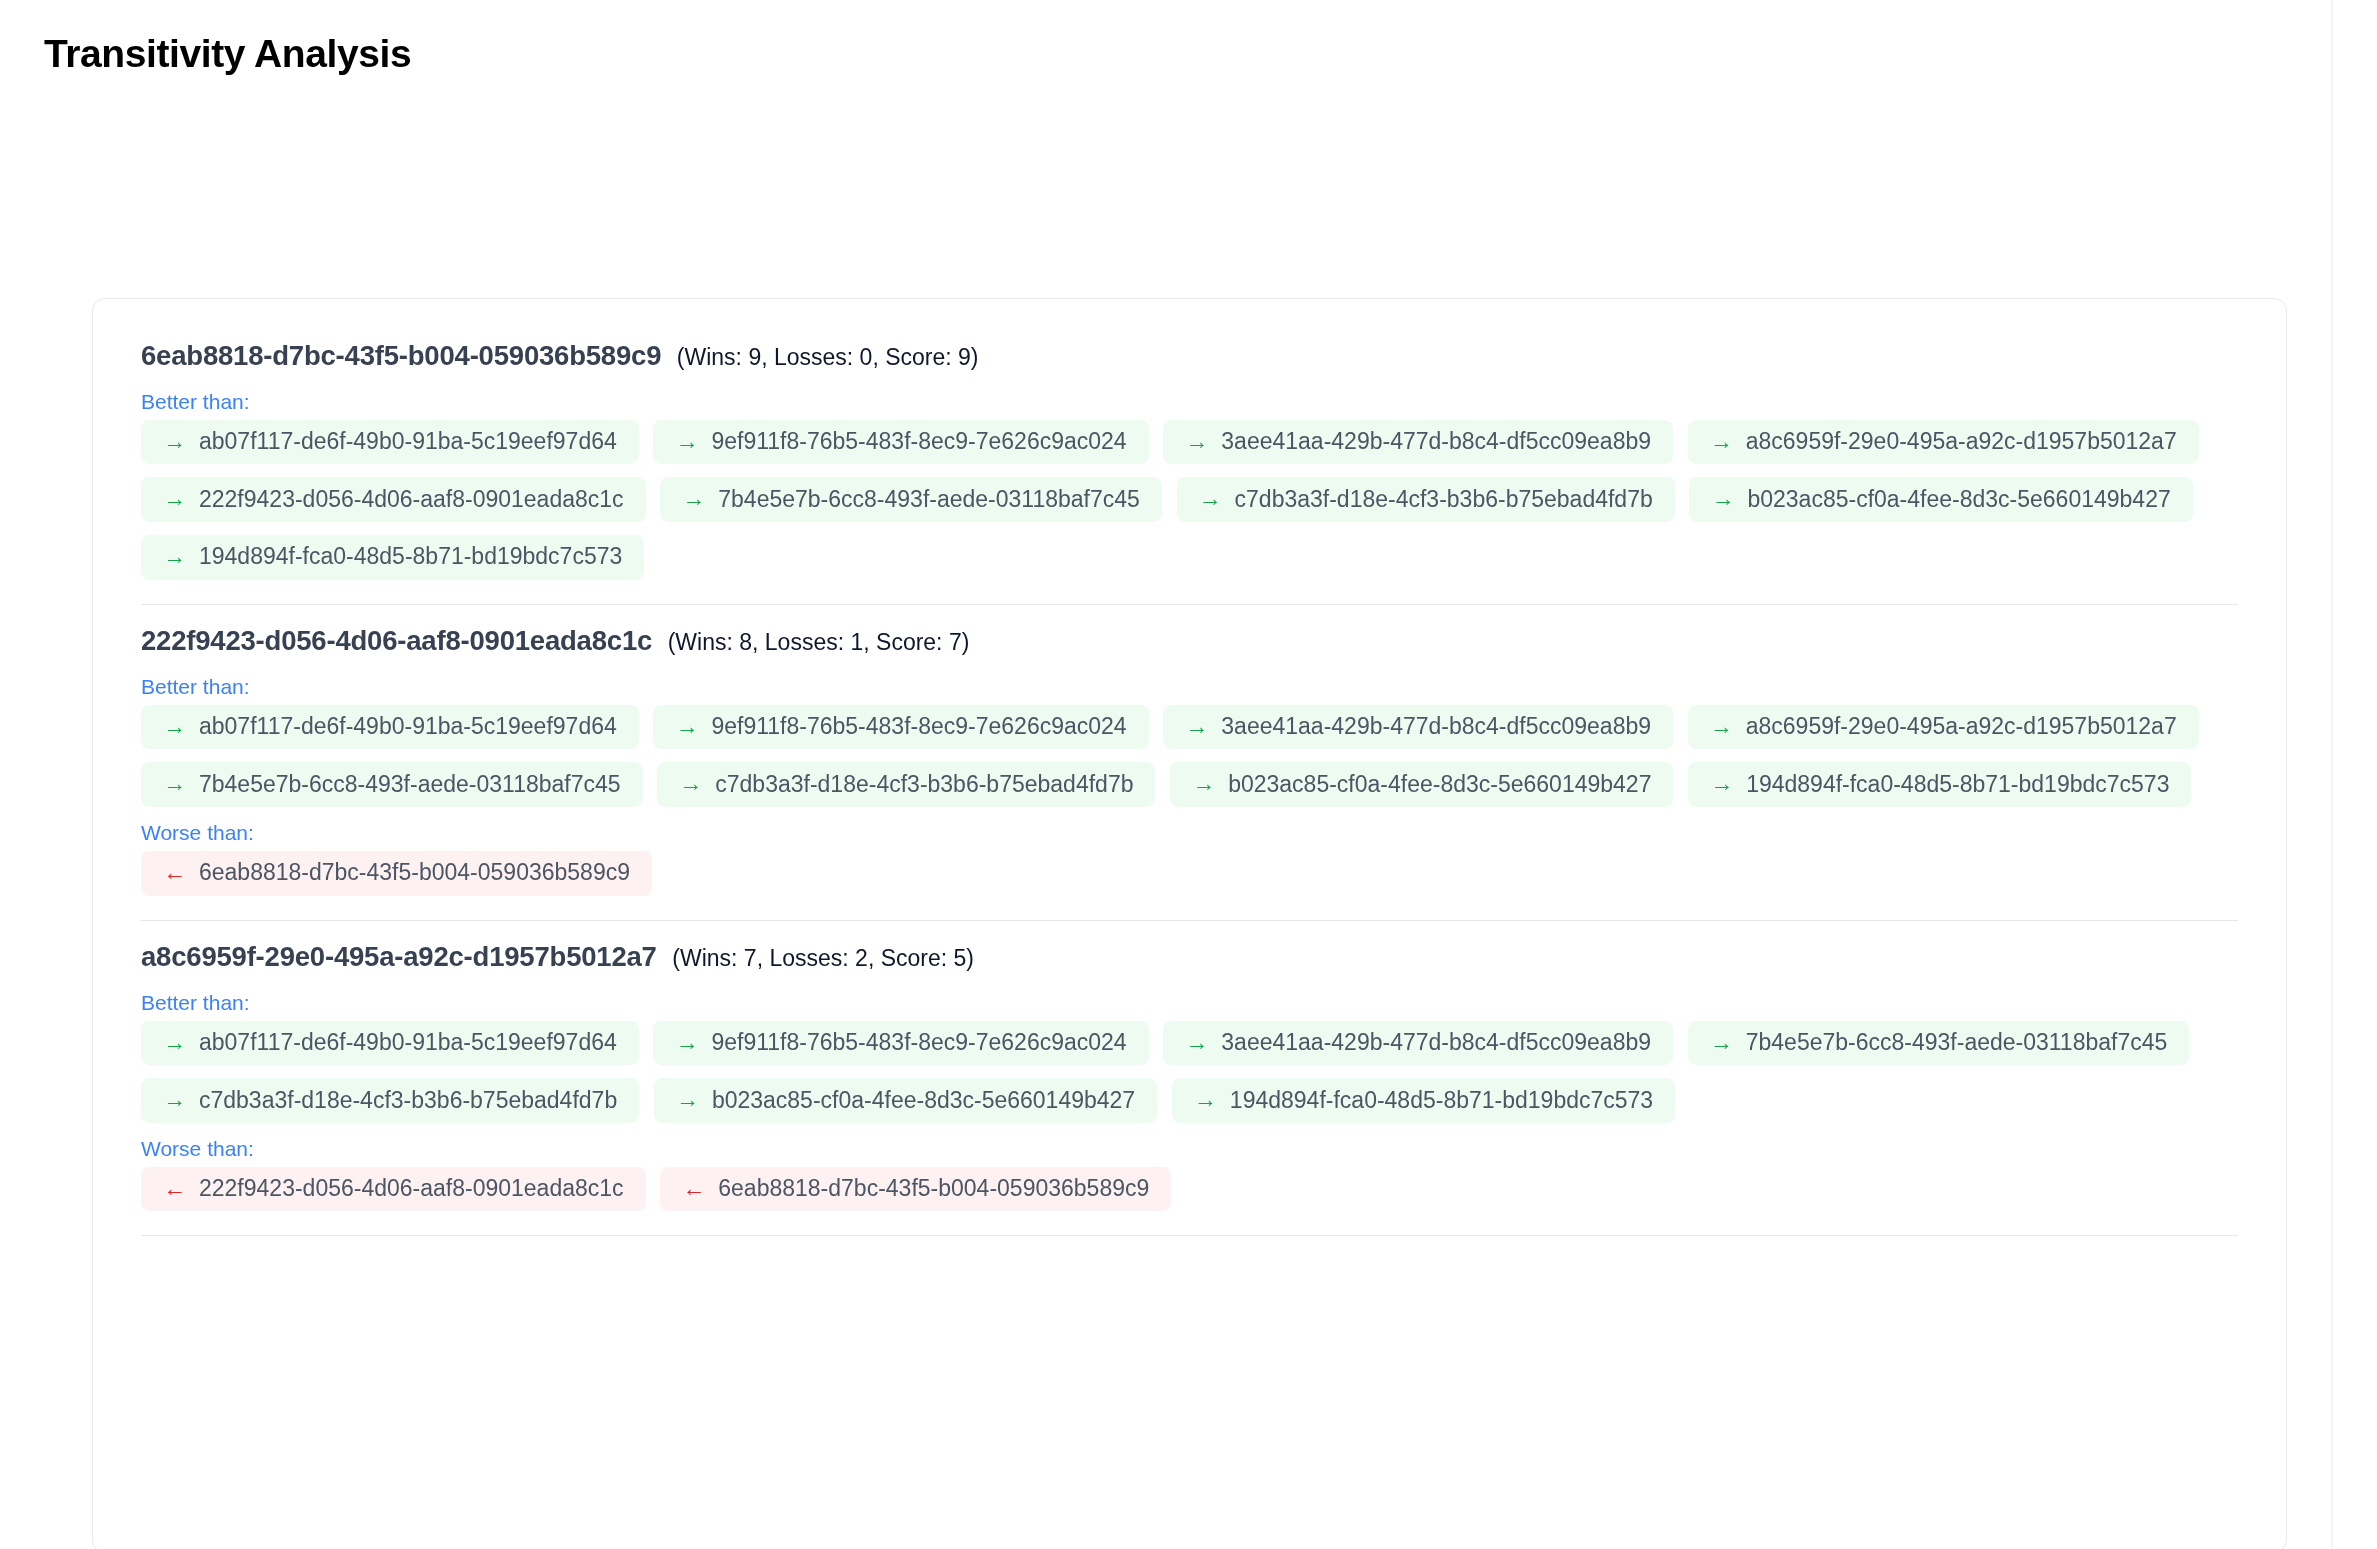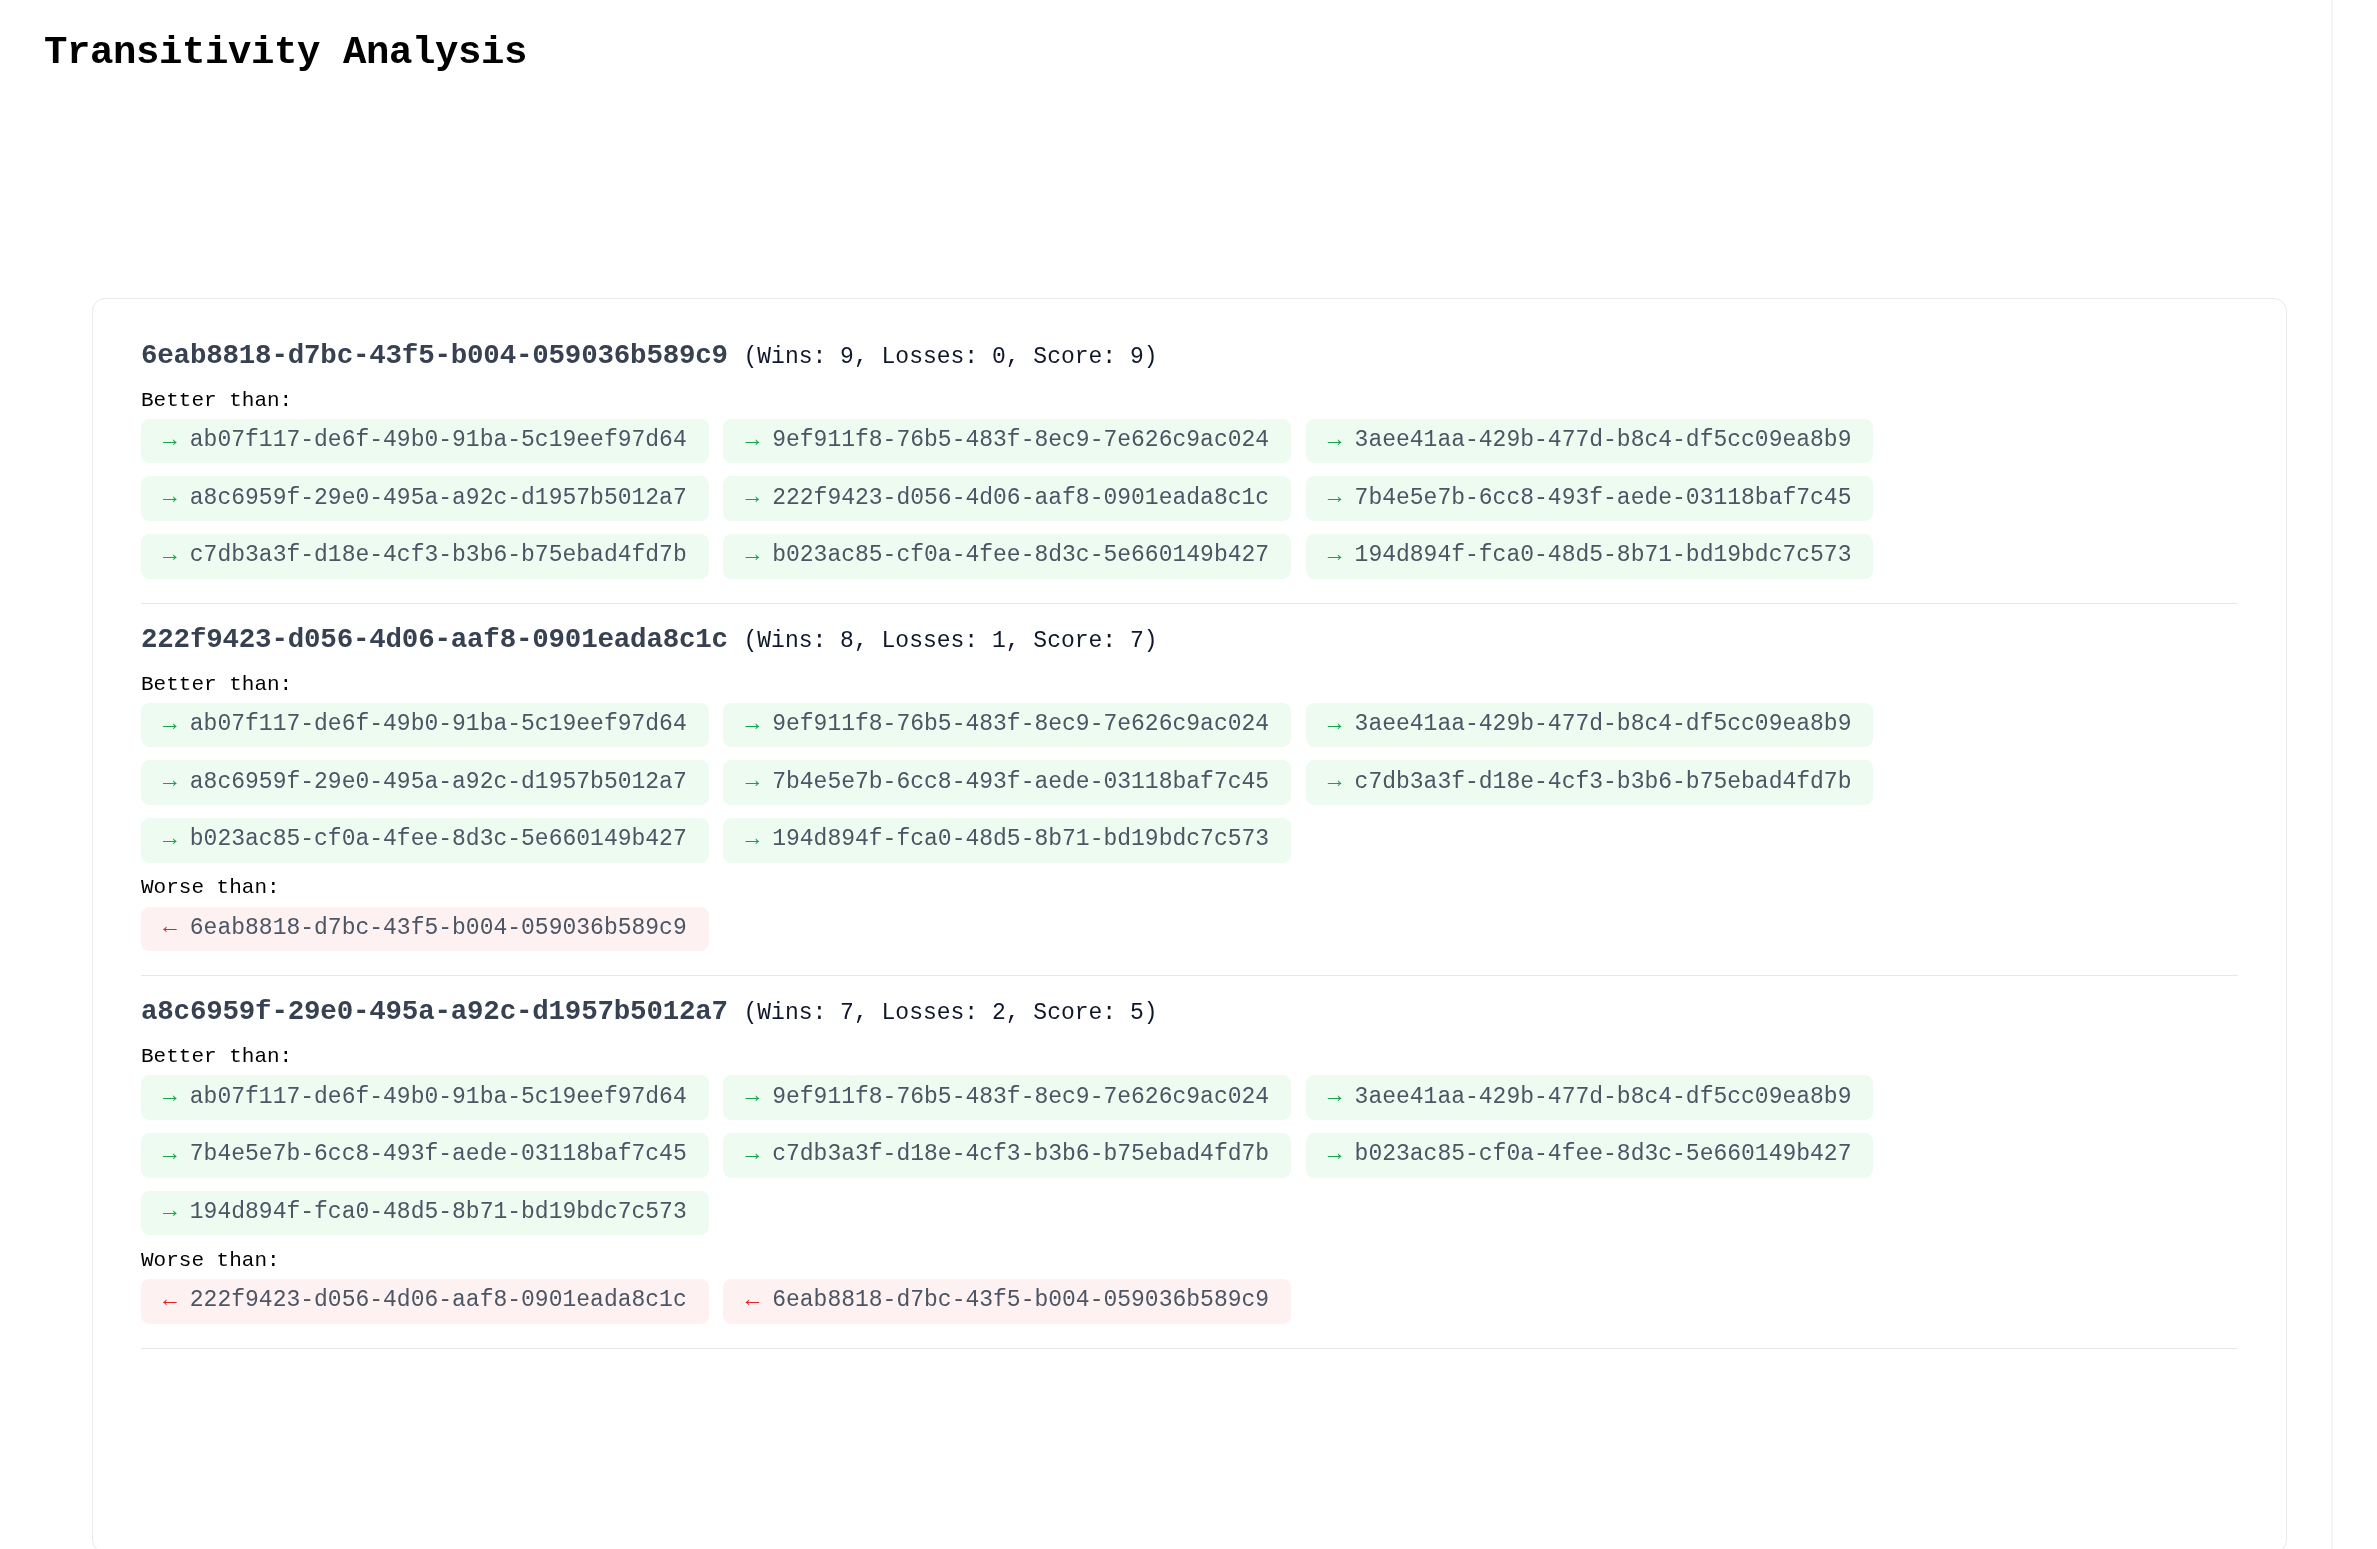--- a/index.html
+++ b/index.html
@@ -14,21 +14,20 @@
     height: 1550px;
     overflow: hidden;
     position: relative;
   }
 
   .page {
     position: relative;
     width: 2330px;
     height: 1550px;
     padding: 12px;
-    font-family: Liberation Mono, monospace;
   }
 
   
   .page-title {
     position: absolute;
     left: 44px;
     top: 34px;
     font-size: 39px;
     font-weight: 700;
     color: #000000;
@@ -107,21 +106,21 @@
     letter-spacing: -0.2px;
   }
   .node-stats {
     font-size: 23px;
     font-weight: 400;
     color: #0f172a;
   }
 
   .rel-label {
     font-size: 21px;
-    color: #000000;
+    color: #3b82f6;
     margin-bottom: 8.2px;
     line-height: 1;
   }
 
   .chip-row {
     display: flex;
     flex-wrap: wrap;
     gap: 13px 14.7px;
     margin-bottom: 13px;
   }

